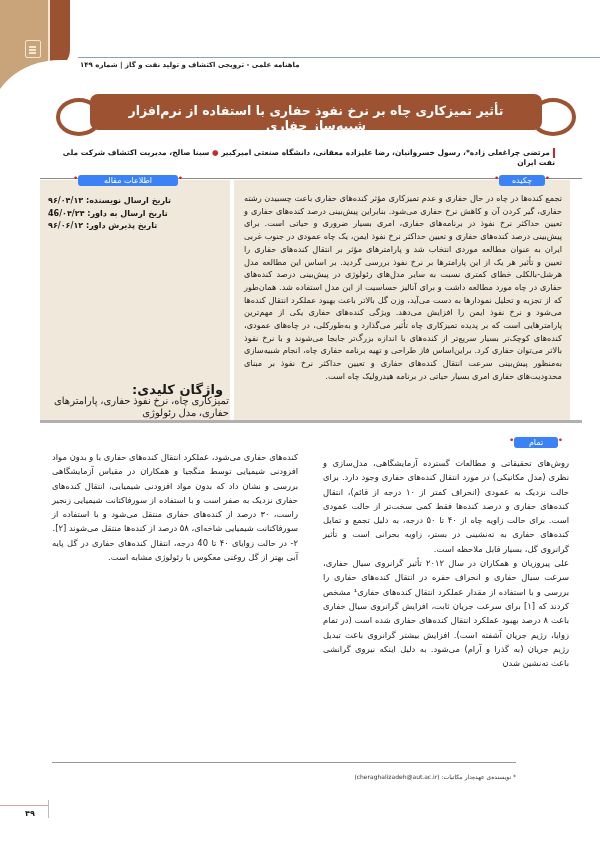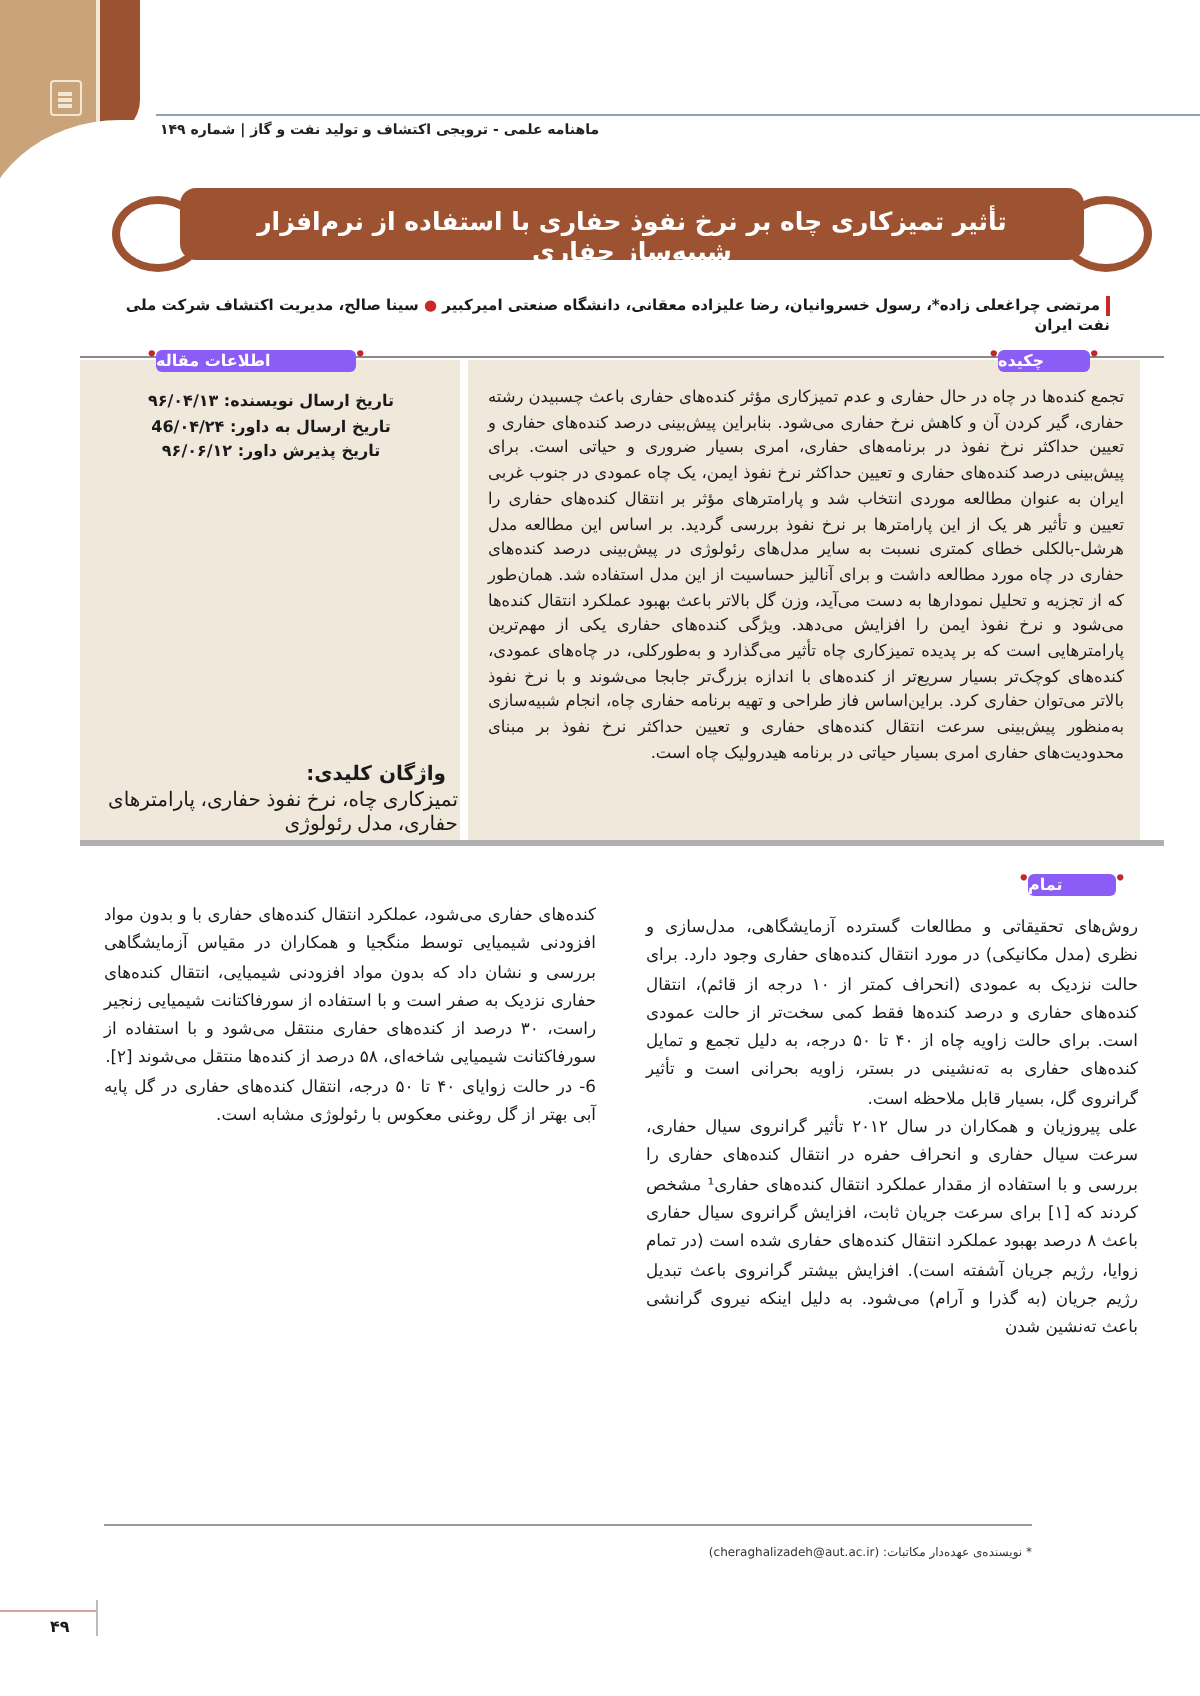--- a/index.html
+++ b/index.html
@@ -23,27 +23,27 @@
 
   .authors { position:absolute; right:45px; top:148px; width:500px; font-size:7.5px; font-weight:bold; direction:rtl; text-align:right; }
   .authors .dot { color:#c82a2a; }
   .authors .bar { display:inline-block; width:2px; height:10px; background:#c82a2a; vertical-align:middle; margin-left:3px; }
 
   .top-rule { position:absolute; left:40px; right:18px; top:178px; height:1px; background:#8a8a8a; }
   .abstract-box { position:absolute; left:234px; top:180px; width:336px; height:240px; background:#f1e8dc; }
   .info-box { position:absolute; left:40px; top:180px; width:190px; height:240px; background:#f1e8dc; }
   .bottom-rule { position:absolute; left:40px; right:18px; top:420px; height:3px; background:#b0b0b0; }
 
-  .tag { position:absolute; background:#8b5cf6; color:#fff; font-size:8px; font-weight:bold; text-align:left; border-radius:3px; padding:1px 0; }
+  .tag { position:absolute; background:#3b82f6; color:#fff; font-size:8px; font-weight:normal; text-align:center; border-radius:3px; padding:1px 0; }
   .tag:before,.tag:after { content:"•"; position:absolute; top:-2px; color:#c0282a; font-size:9px; }
   .tag:before { left:-5px; } .tag:after { right:-5px; }
 
   .abstract-text { position:absolute; left:244px; top:192px; width:318px; font-size:8.2px; line-height:12.7px; direction:rtl; text-align:justify; }
-  .info-dates { position:absolute; left:48px; top:195px; width:175px; direction:rtl; text-align:center; font-size:8px; font-weight:bold; line-height:12.5px; }
-  .keywords-label { position:absolute; left:48px; top:382px; width:175px; direction:rtl; text-align:right; font-size:10px; font-weight:bold; }
+  .info-dates { position:absolute; left:48px; top:195px; width:175px; direction:rtl; text-align:left; font-size:8px; font-weight:bold; line-height:12.5px; }
+  .keywords-label { position:absolute; left:48px; top:382px; width:175px; direction:rtl; text-align:right; font-size:13px; font-weight:bold; }
   .keywords { position:absolute; left:54px; top:395px; width:175px; direction:rtl; text-align:justify; font-size:10px; line-height:12px;font-family:Liberation Serif, serif; }
 
   .col { position:absolute; top:450px; width:246px; font-size:8.4px; line-height:14.3px; direction:rtl; text-align:justify; }
   .col.right { left:323px; top:456px; }
   .col.left { left:52px; }
   .col p { margin:0; }
 
   .foot-rule { position:absolute; left:52px; right:84px; top:762px; height:1px; background:#999; }
   .footnote { position:absolute; left:300px; right:84px; top:773px; font-size:6px; direction:rtl; text-align:right; color:#333; }
   .page-rule { position:absolute; left:0; top:805px; width:48px; height:1px; background:#d7a39a; }
@@ -94,20 +94,20 @@
 
 <div class="tag" style="left:514px; top:437px; width:44px;">تمام</div>
 
 <div class="col right">
   <p>روش‌های تحقیقاتی و مطالعات گسترده آزمایشگاهی، مدل‌سازی و نظری (مدل مکانیکی) در مورد انتقال کنده‌های حفاری وجود دارد. برای حالت نزدیک به عمودی (انحراف کمتر از ۱۰ درجه از قائم)، انتقال کنده‌های حفاری و درصد کنده‌ها فقط کمی سخت‌تر از حالت عمودی است. برای حالت زاویه چاه از ۴۰ تا ۵۰ درجه، به دلیل تجمع و تمایل کنده‌های حفاری به ته‌نشینی در بستر، زاویه بحرانی است و تأثیر گرانروی گل، بسیار قابل ملاحظه است.</p>
   <p>علی پیروزیان و همکاران در سال ۲۰۱۲ تأثیر گرانروی سیال حفاری، سرعت سیال حفاری و انحراف حفره در انتقال کنده‌های حفاری را بررسی و با استفاده از مقدار عملکرد انتقال کنده‌های حفاری¹ مشخص کردند که [۱] برای سرعت جریان ثابت، افزایش گرانروی سیال حفاری باعث ۸ درصد بهبود عملکرد انتقال کنده‌های حفاری شده است (در تمام زوایا، رژیم جریان آشفته است). افزایش بیشتر گرانروی باعث تبدیل رژیم جریان (به گذرا و آرام) می‌شود. به دلیل اینکه نیروی گرانشی باعث ته‌نشین شدن</p>
 </div>
 
 <div class="col left">
   <p>کنده‌های حفاری می‌شود، عملکرد انتقال کنده‌های حفاری با و بدون مواد افزودنی شیمیایی توسط منگجیا و همکاران در مقیاس آزمایشگاهی بررسی و نشان داد که بدون مواد افزودنی شیمیایی، انتقال کنده‌های حفاری نزدیک به صفر است و با استفاده از سورفاکتانت شیمیایی زنجیر راست، ۳۰ درصد از کنده‌های حفاری منتقل می‌شود و با استفاده از سورفاکتانت شیمیایی شاخه‌ای، ۵۸ درصد از کنده‌ها منتقل می‌شوند [۲].</p>
-  <p>6- در حالت زوایای ۴۰ تا ۵۰ درجه، انتقال کنده‌های حفاری در گل پایه آبی بهتر از گل روغنی معکوس با رئولوژی مشابه است.</p>
+  <p>۲- در حالت زوایای ۴۰ تا 40 درجه، انتقال کنده‌های حفاری در گل پایه آبی بهتر از گل روغنی معکوس با رئولوژی مشابه است.</p>
 </div>
 
 <div class="foot-rule"></div>
 <div class="footnote">* نویسنده‌ی عهده‌دار مکاتبات: (cheraghalizadeh@aut.ac.ir)</div>
 <div class="page-rule"></div>
 <div class="page-tick"></div>
 <div class="page-num">۴۹</div>
 
 </body></html>

